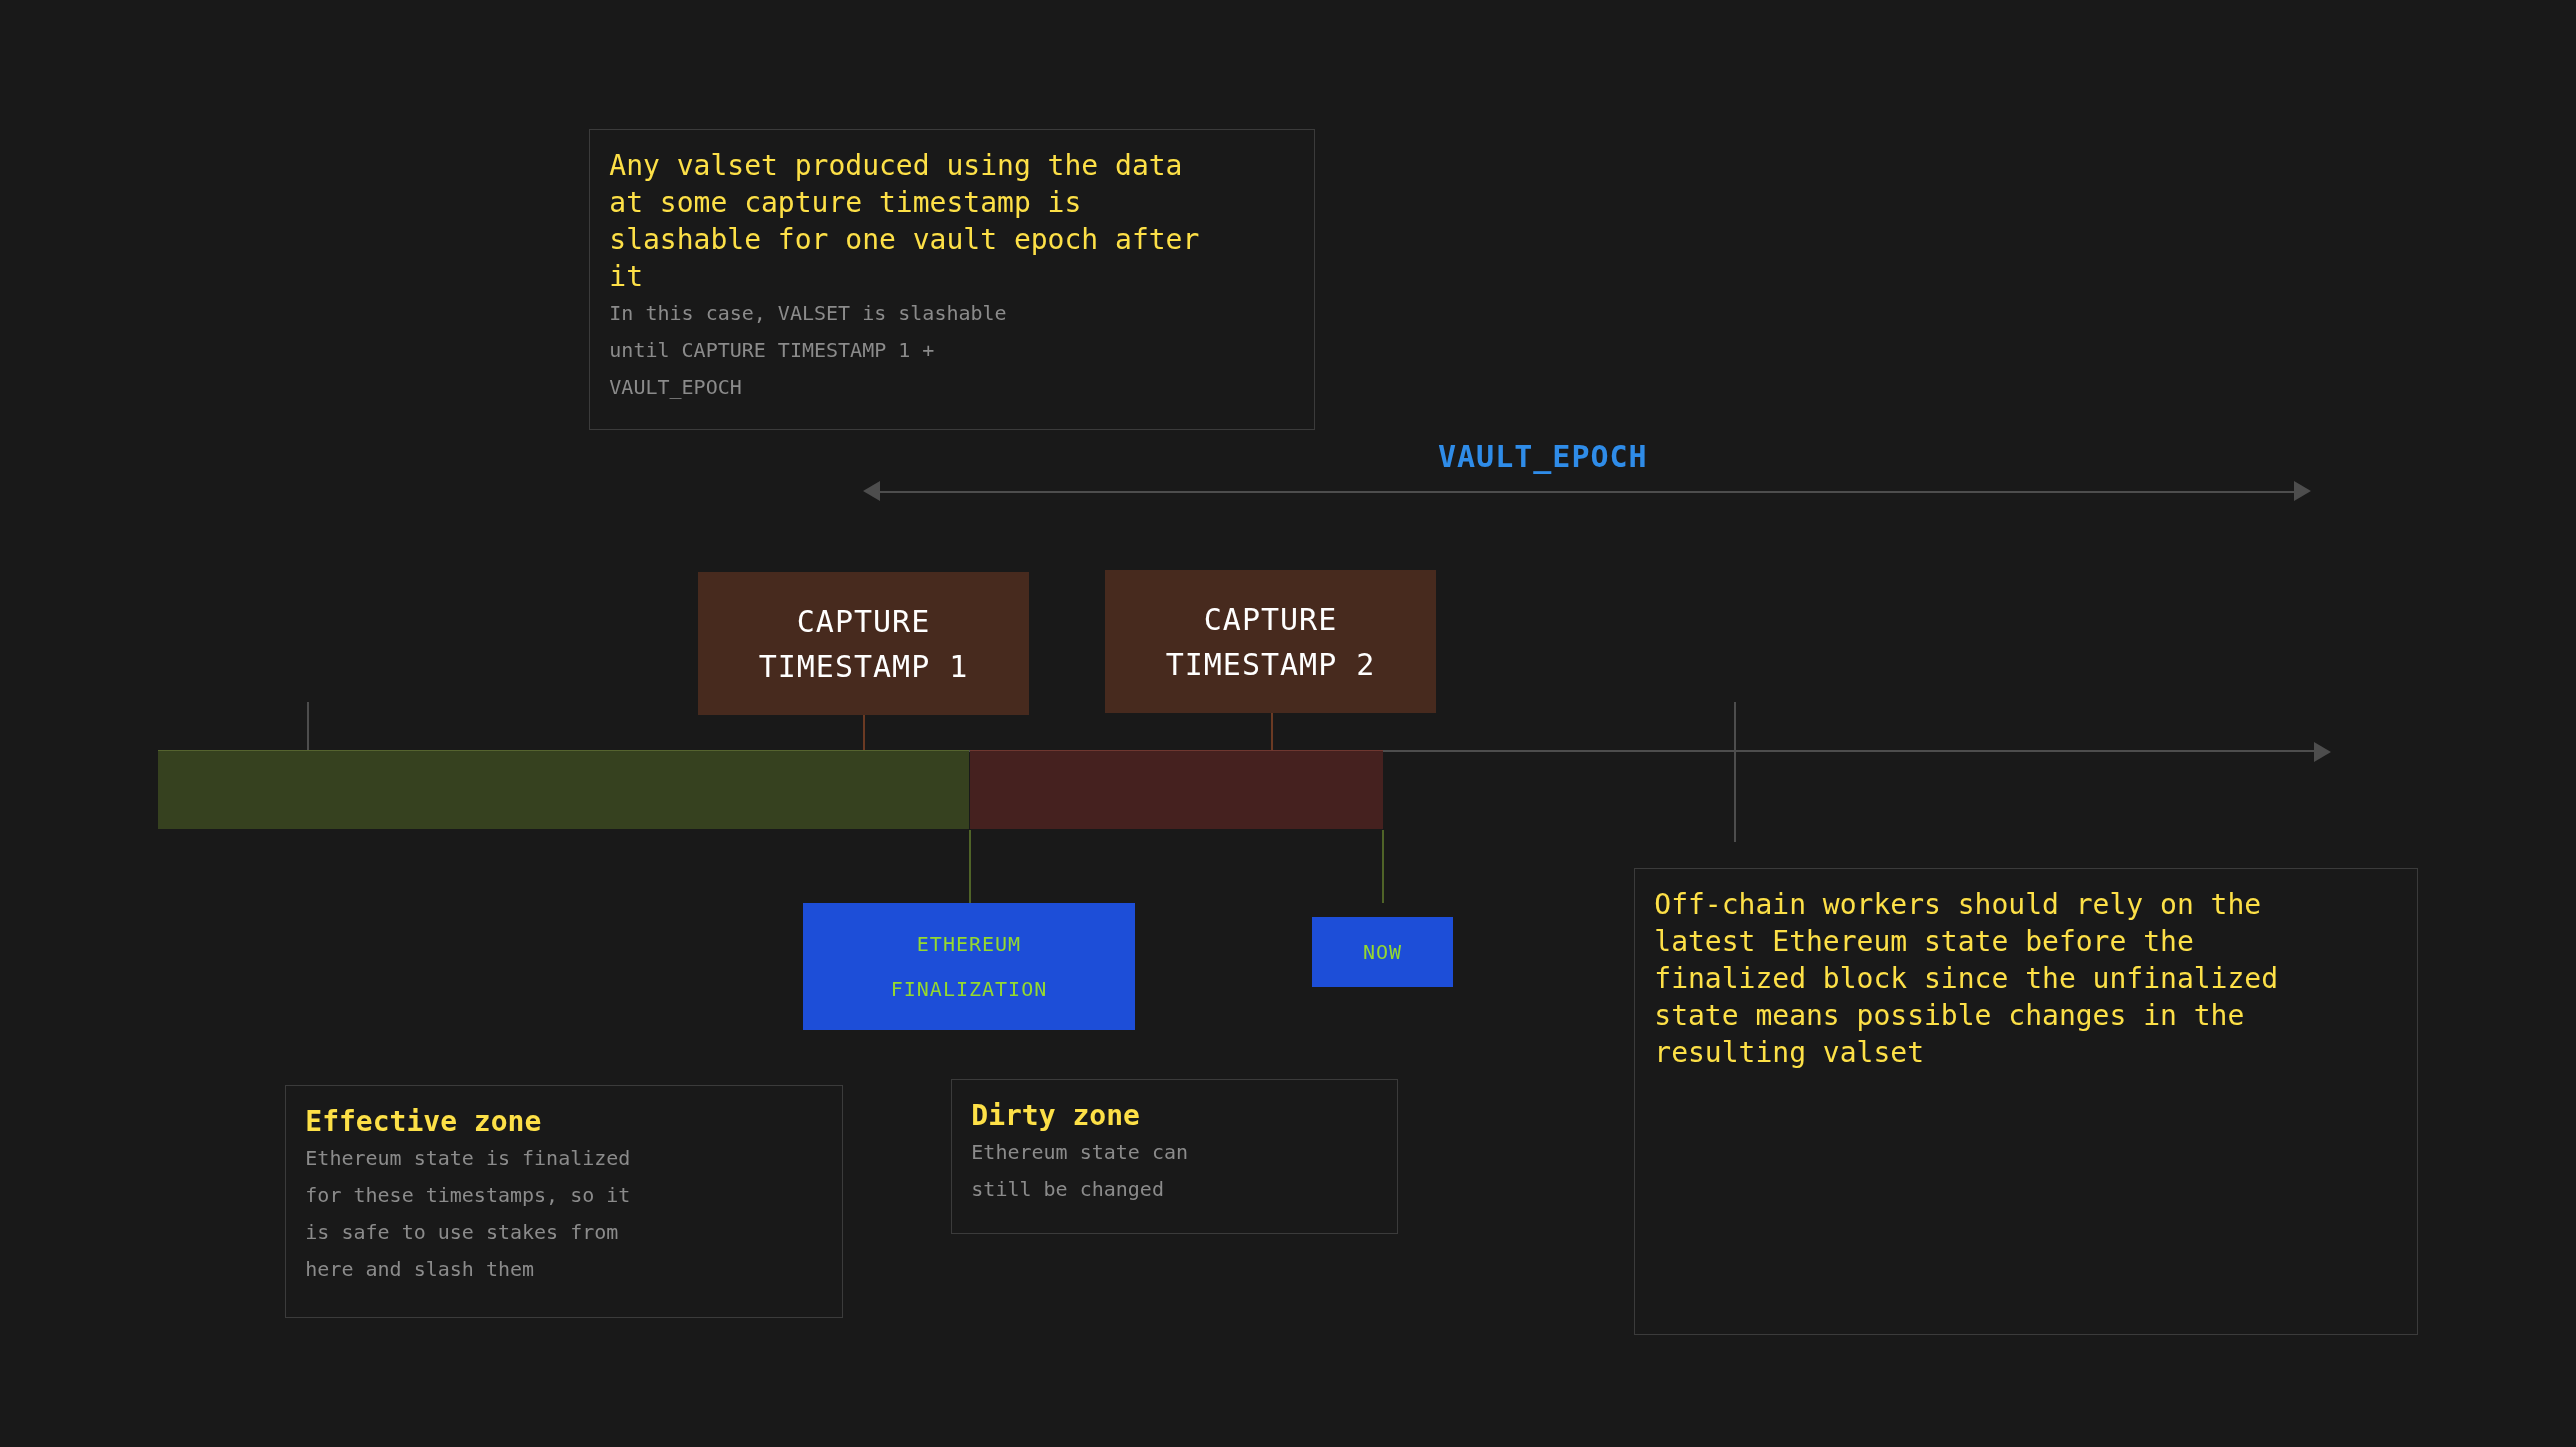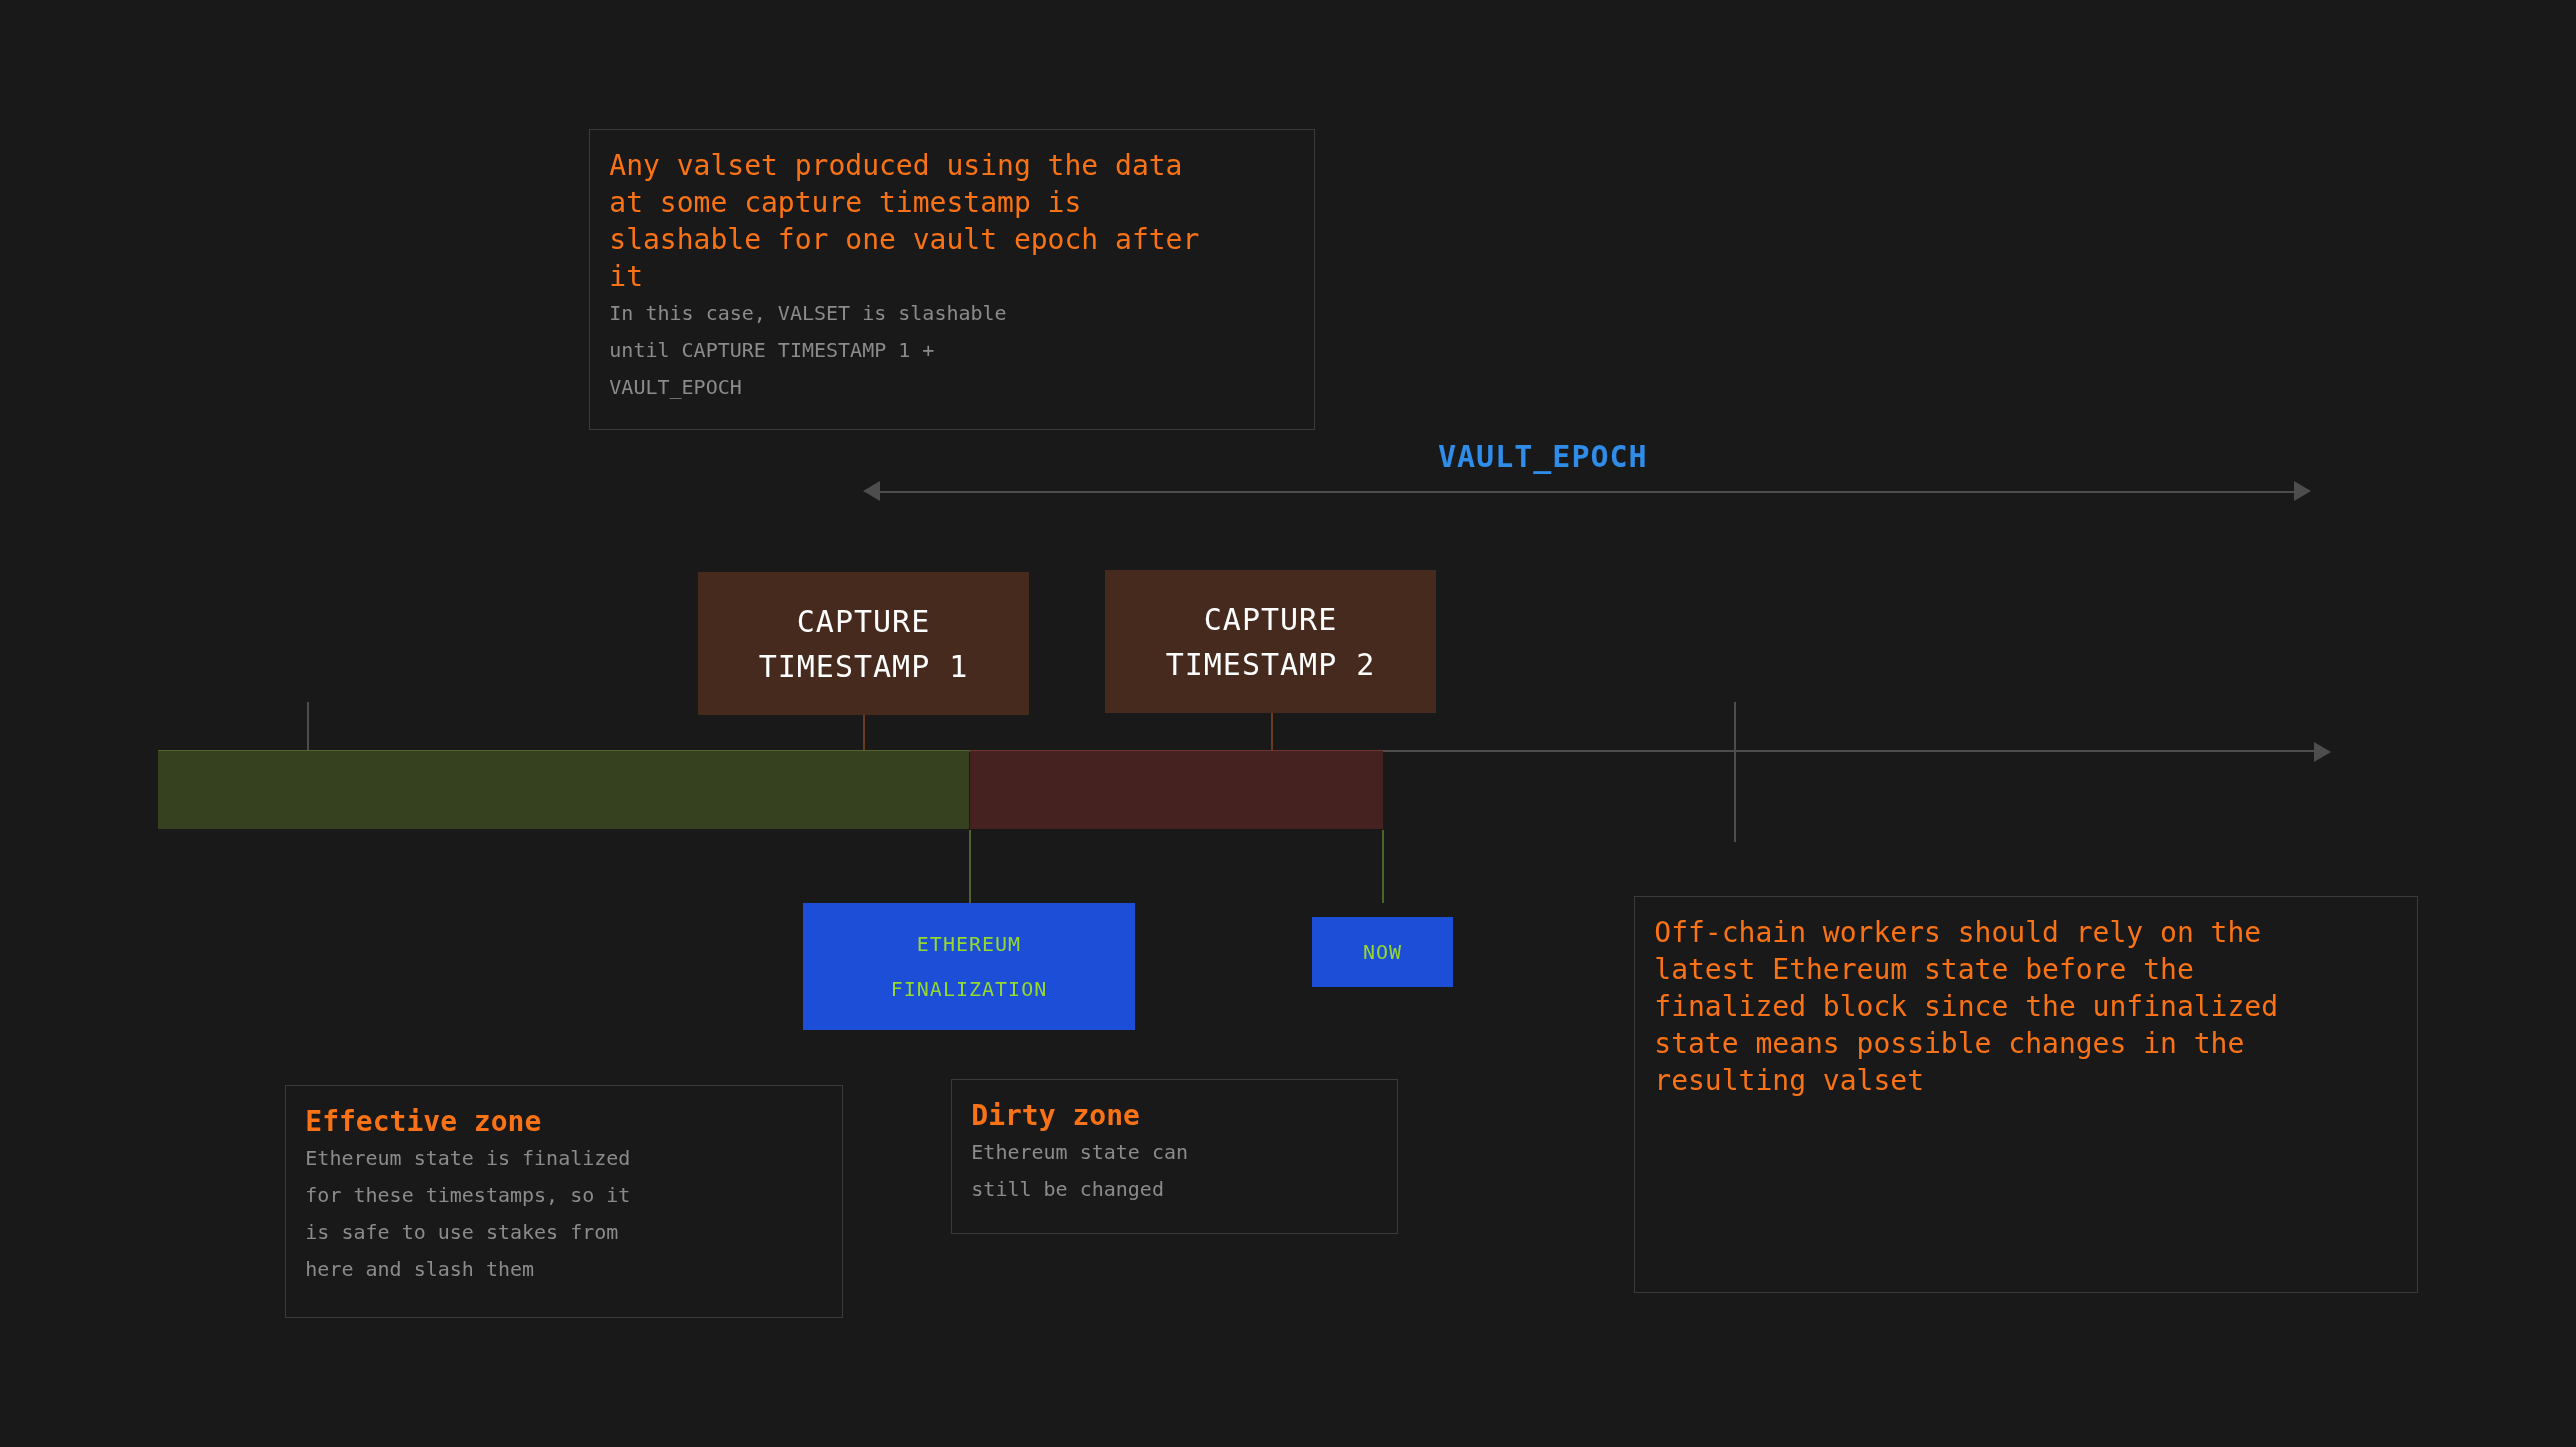--- a/index.html
+++ b/index.html
@@ -22,21 +22,21 @@
 
   
   .note-box {
     position: absolute;
     border: 1.9px solid #3b3b3b;
     background: #191919;
     box-sizing: border-box;
     padding: 17.4px 19.3px 19.3px 19.3px;
   }
   .note-title {
-    color: #f97316;
+    color: #fde047;
     font-size: 28px;
     line-height: 37px;
     white-space: pre-wrap;
     letter-spacing: 0px;
   }
   .note-title.bold { font-weight: bold; }
   .note-sub {
     color: #8b8b8b;
     font-size: 20px;
     line-height: 37px;
@@ -187,21 +187,21 @@
 is safe to use stakes from
 here and slash them</div>
   </div>
 
   <div class="note-box" style="left:951px; top:1079px; width:447px; height:155px;">
     <div class="note-title bold">Dirty zone</div>
     <div class="note-sub">Ethereum state can
 still be changed</div>
   </div>
 
-  <div class="note-box" style="left:1634px; top:896px; width:784px; height:397px;">
+  <div class="note-box" style="left:1634px; top:868px; width:784px; height:467px;">
     <div class="note-title">Off-chain workers should rely on the
 latest Ethereum state before the
 finalized block since the unfinalized
 state means possible changes in the
 resulting valset</div>
   </div>
 
 </div>
 
 

